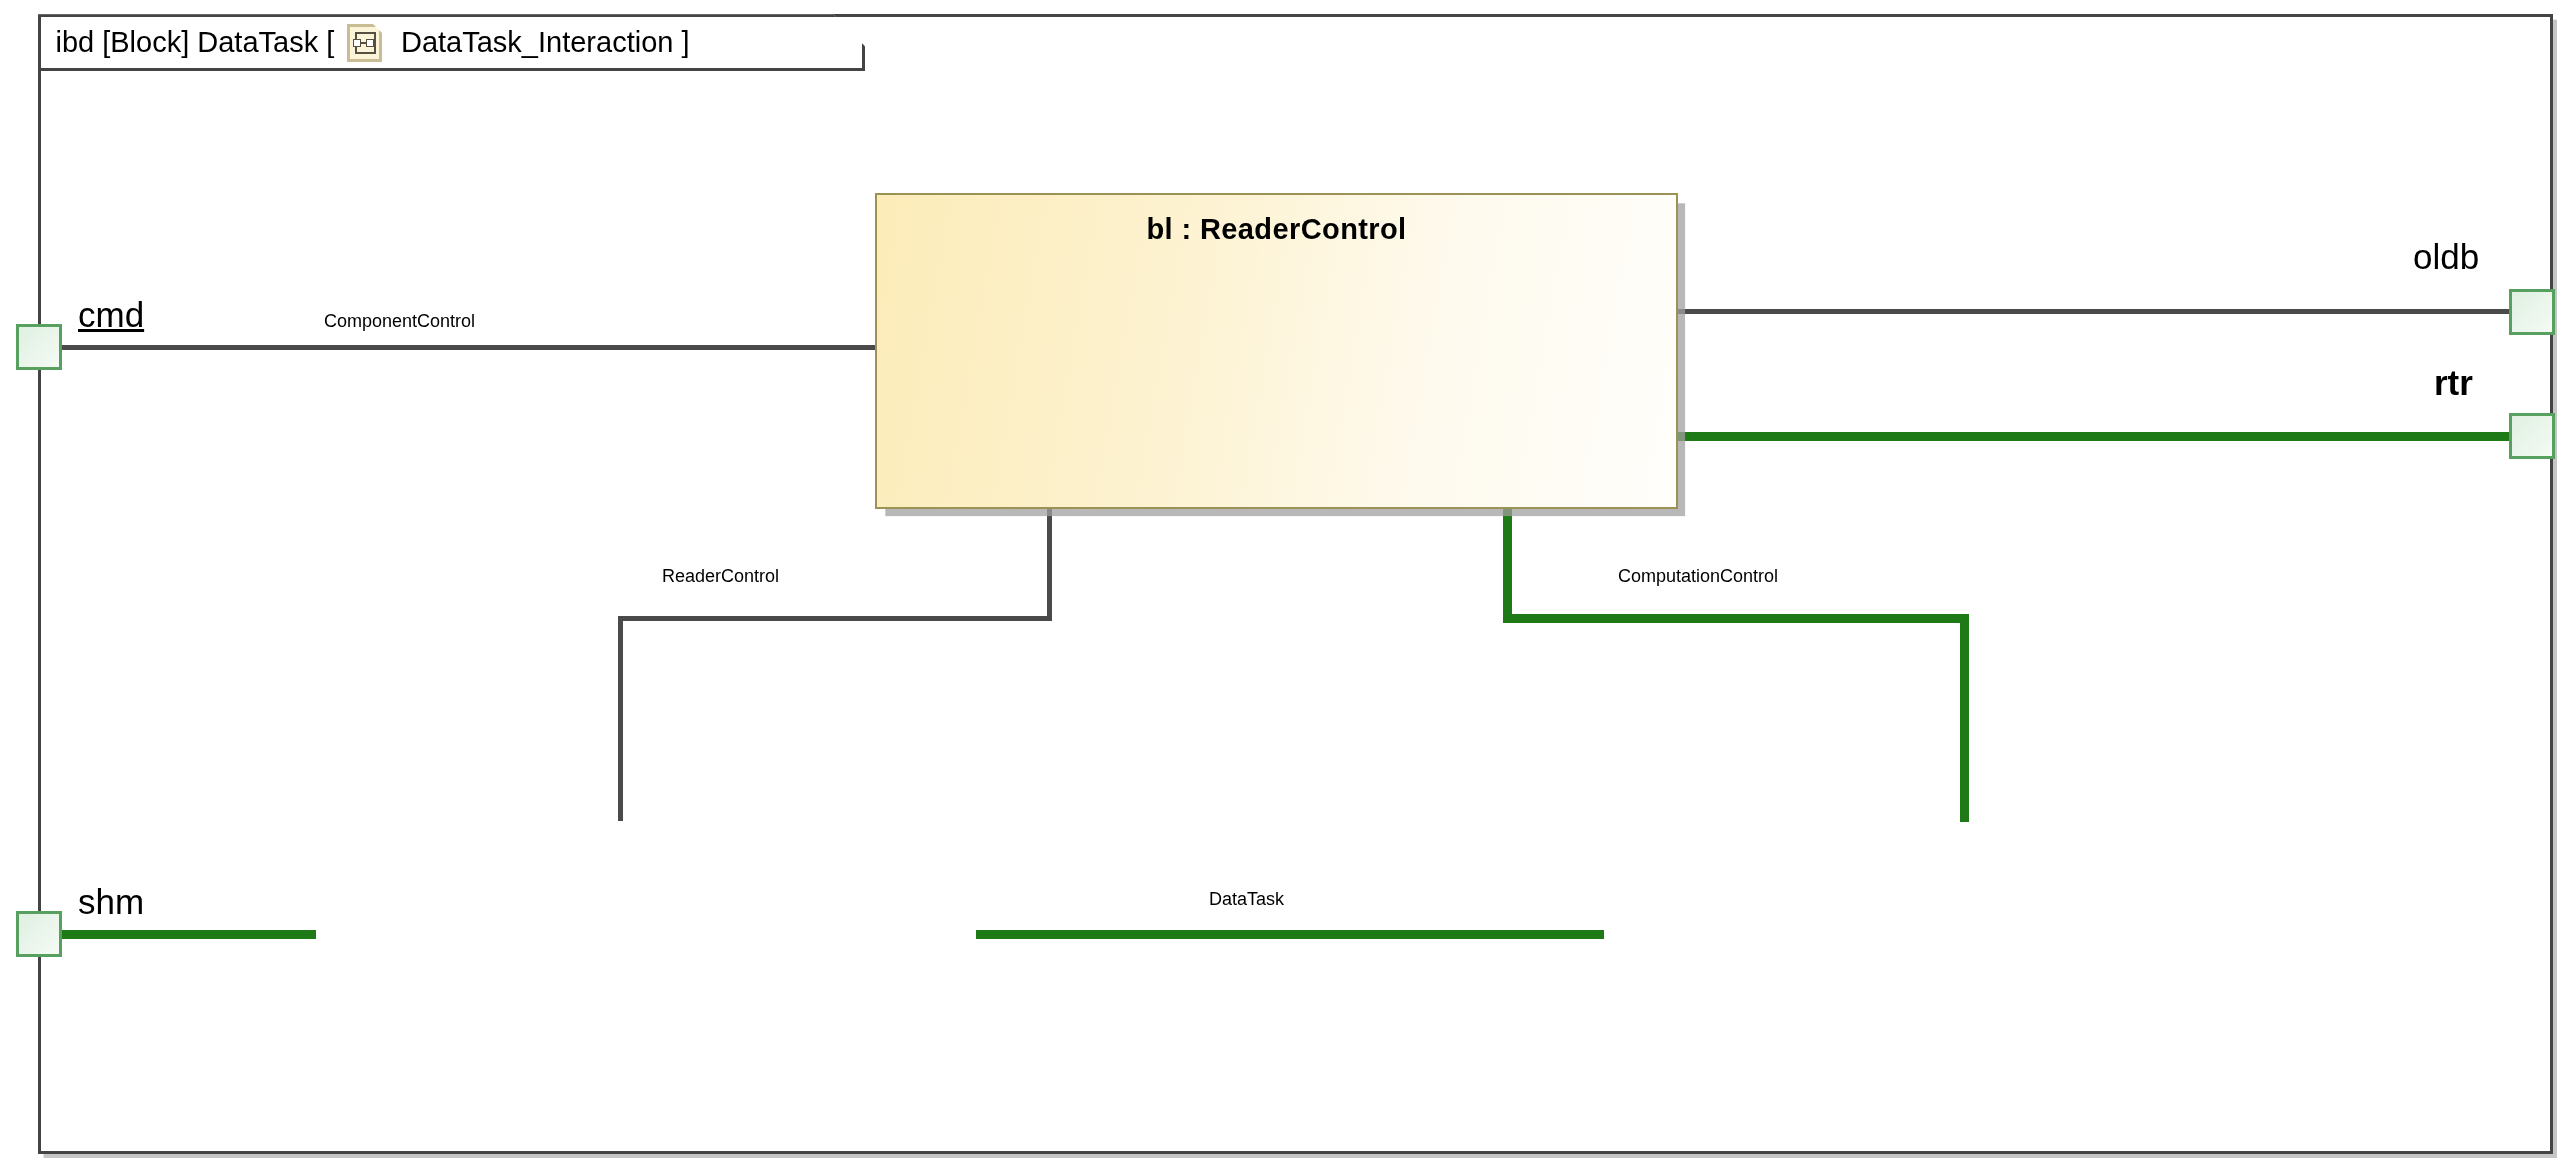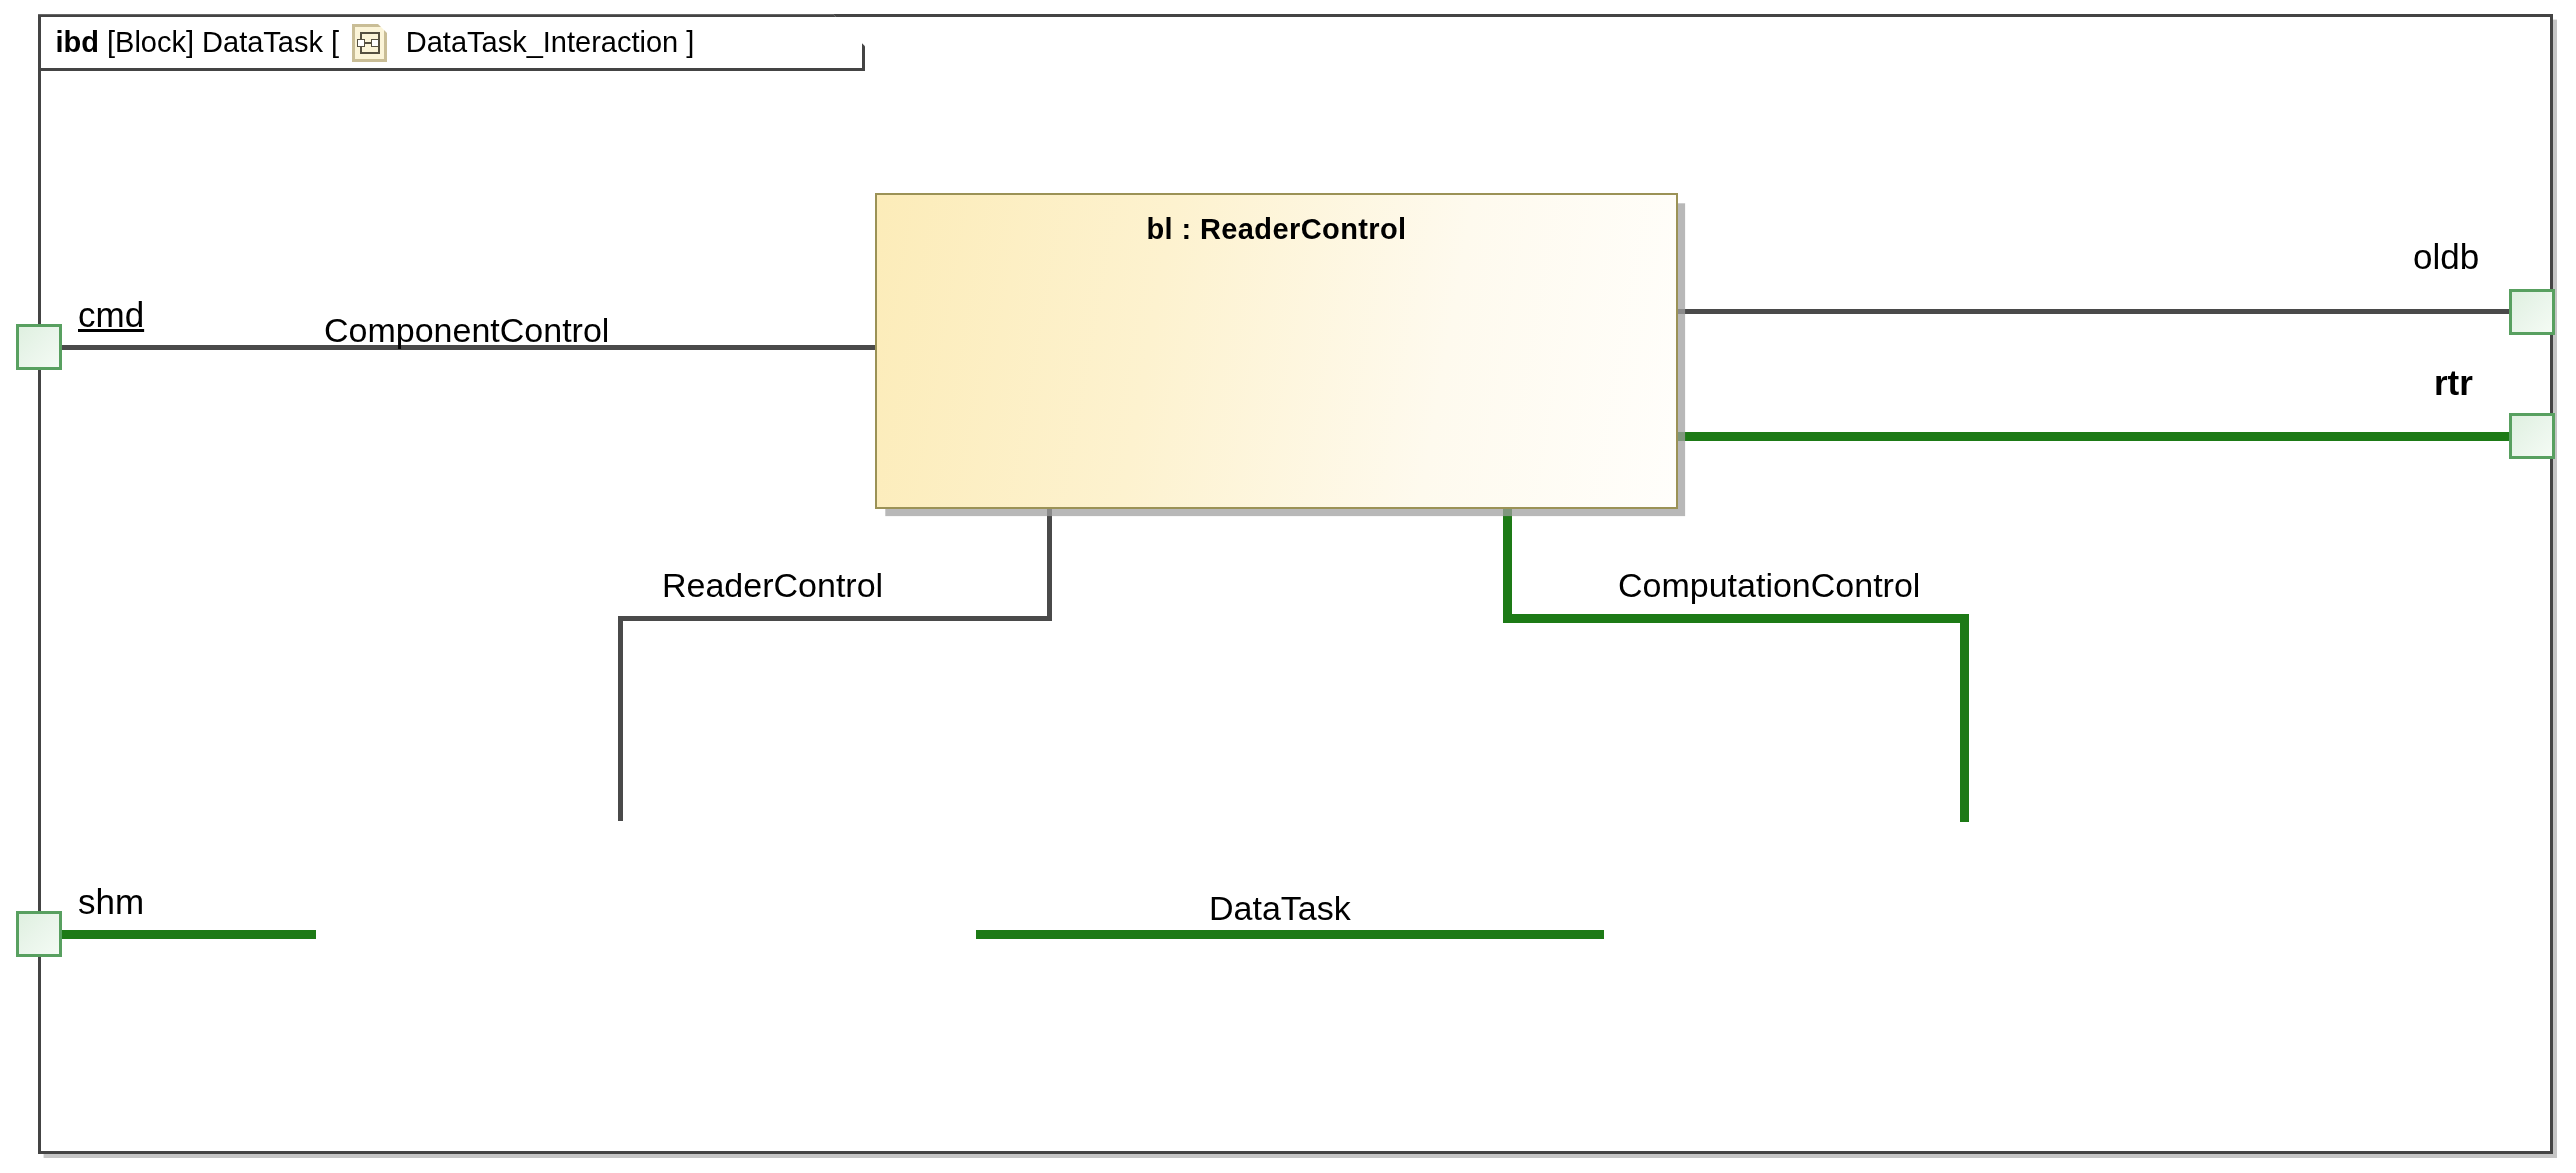--- a/index.html
+++ b/index.html
@@ -55,21 +55,21 @@
     position: absolute;
     inset: 0;
     display: flex;
     align-items: center;
     padding-left: 17.5px;
     gap: 0px;
     font-size: 29px;
     color: #000000;
     white-space: nowrap;
   }
-  .kw-bold { font-weight: bold; letter-spacing: 0px; }
+  .kw-bold { font-weight: normal; letter-spacing: 0px; }
   .hdr-txt { margin-left: 8px; }
 
   
   .ibd-icon {
     position: relative;
     width: 35px;
     height: 38px;
     margin: 0 11px 0 12.7px;
     flex: 0 0 auto;
   }
@@ -142,21 +142,21 @@
   
   .conn {
     position: absolute;
     z-index: 2;
   }
   .conn.gray  { background: #4a4a4a; }
   .conn.green { background: #1d7a16; }
 
   .conn-label {
     position: absolute;
-    font-size: 34px;
+    font-size: 18px;
     color: #000000;
     white-space: nowrap;
     z-index: 5;
   }
 
   
   .port {
     position: absolute;
     width: 46px;
     height: 46px;

